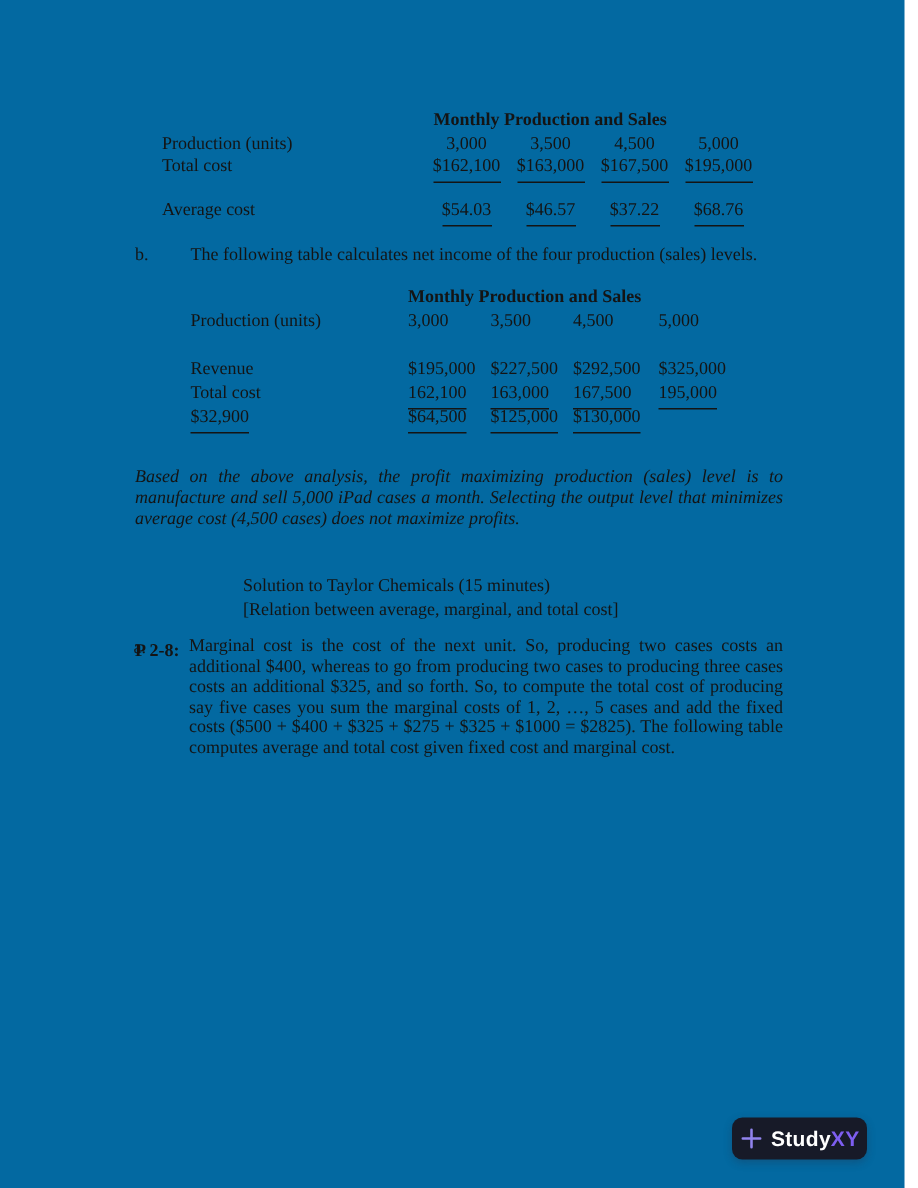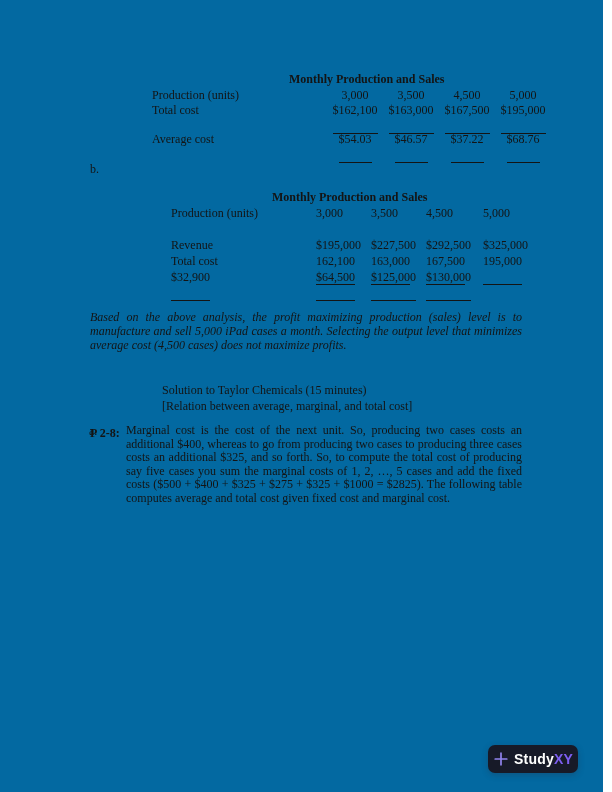--- a/index.html
+++ b/index.html
@@ -15,35 +15,35 @@
   }
   .abs { position: absolute; margin-top: 43px; }
   .bold { font-weight: normal; }
 
   
   .tbl-title { position: absolute; font-weight: bold; white-space: nowrap; }
   #t1-title { left: 289px; top: 72px; }
   #t2-title { left: 272px; top: 190px; }
 
   
-  .doc-table { position: absolute; display: grid; margin-left: 44px; }
+  .doc-table { position: absolute; display: grid; }
   #table1 {
     left: 108px; top: 88px;
     grid-template-columns: 175px 56px 56px 56px 56px;
     grid-template-rows: 15px 15px 14px 15px;
   }
   #table2 {
     left: 127px; top: 206px;
     grid-template-columns: 145px 55px 55px 57px 61px;
     grid-template-rows: 16px 16px 16px 16px 16px;
   }
   .cell { white-space: nowrap; }
   .cell.c { text-align: center; }
   .cell.l { text-align: left; }
-  .ul { border-bottom: 1px solid #141414; padding-bottom: 16px; }
+  .ul { border-bottom: 1px solid #141414; padding-bottom: 4px; }
   .spacer { grid-column: 1 / -1; }
 
   
   .marker { position: absolute; }
   .bodytext { position: absolute; text-align: justify; }
   #b-line { left: 127px; top: 162px; width: 400px; text-align: left; }
   #b-marker { left: 90px; top: 162px; }
   #analysis { left: 90px; top: 310px; width: 432px; line-height: 14px; font-style: italic; }
   #p-num { left: 90px; top: 383px; font-weight: bold; }
   #p-head { position: absolute; left: 162px; top: 383px; line-height: 15.5px; width: 370px; }
@@ -91,20 +91,21 @@
     <div class="spacer"></div>
 
     <div class="cell">Average cost</div>
     <div class="cell c"><span class="ul">$54.03</span></div>
     <div class="cell c"><span class="ul">$46.57</span></div>
     <div class="cell c"><span class="ul">$37.22</span></div>
     <div class="cell c"><span class="ul">$68.76</span></div>
   </div>
 
   <div class="marker" id="b-marker">b.</div>
+  <div class="bodytext" id="b-line">The following table calculates net income of the four production (sales) levels.</div>
 
   <div class="tbl-title" id="t2-title">Monthly Production and Sales</div>
 
   <div class="doc-table" id="table2">
     <div class="cell">Production (units)</div>
     <div class="cell l"><span>3,000</span></div>
     <div class="cell l"><span>3,500</span></div>
     <div class="cell l"><span>4,500</span></div>
     <div class="cell l"><span>5,000</span></div>
 

